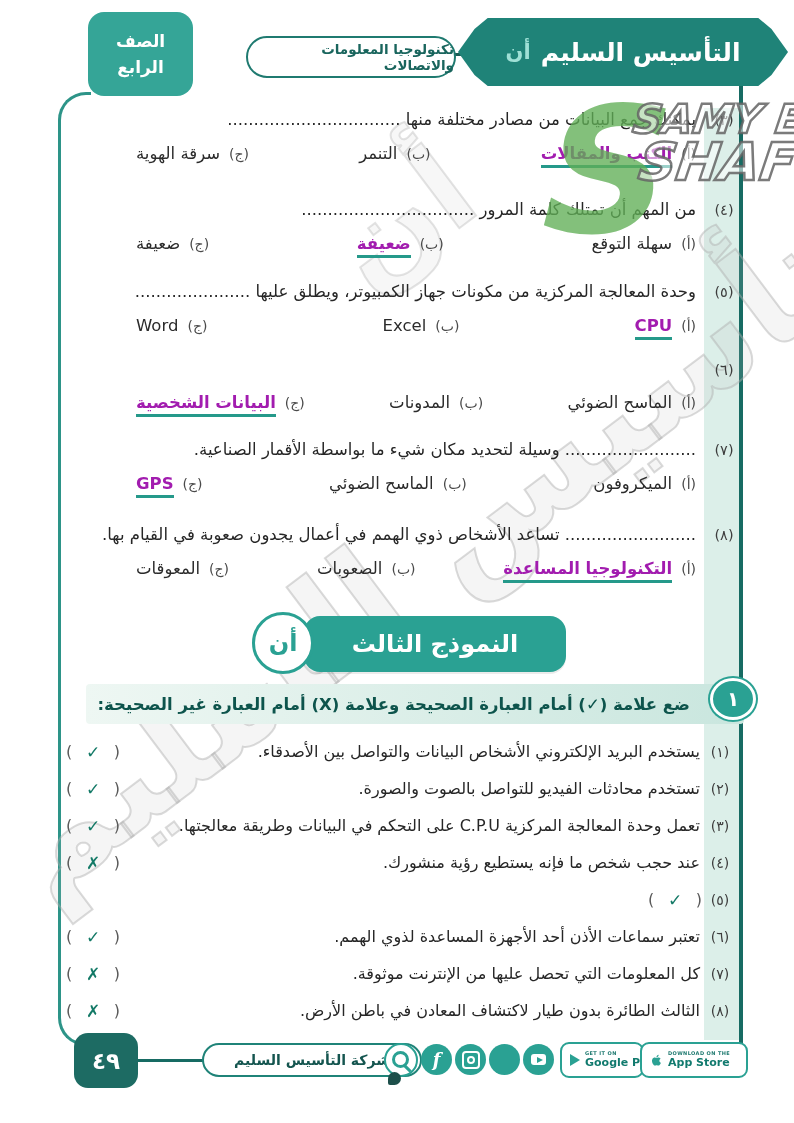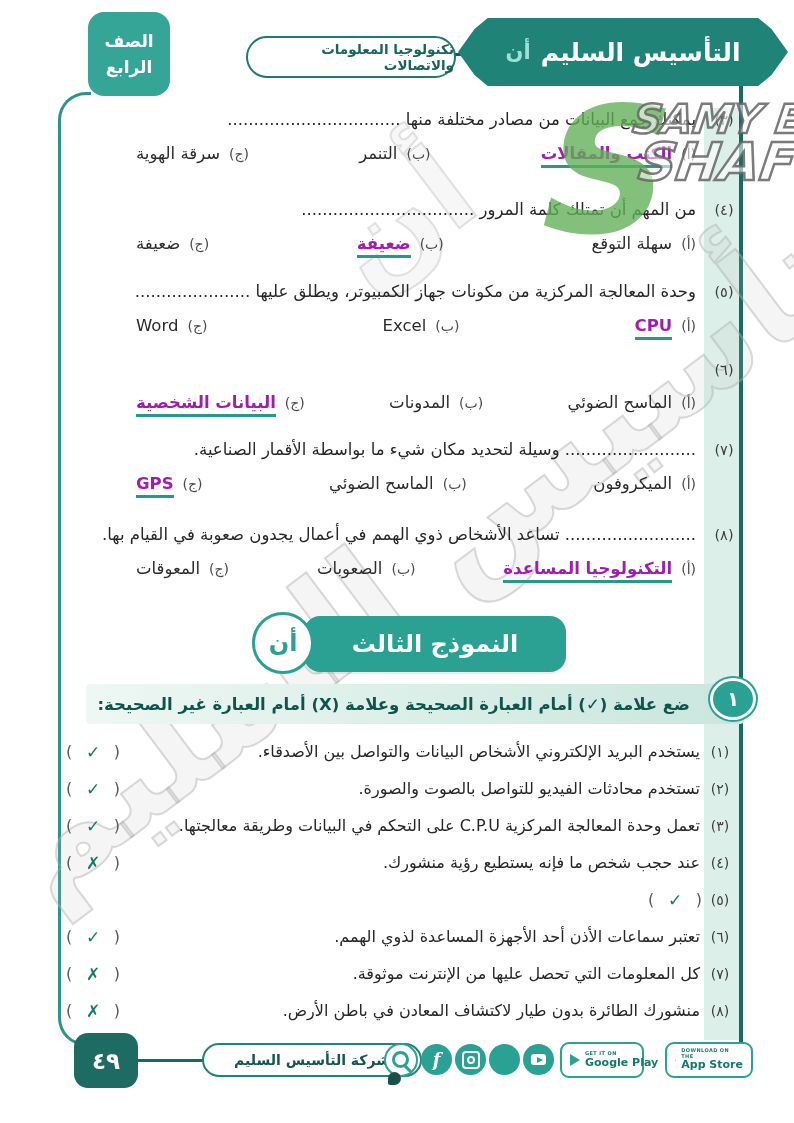--- a/index.html
+++ b/index.html
@@ -4,21 +4,21 @@
 <style>
   html,body{margin:0;padding:0;background:#fff;}
   .page{position:relative;width:794px;height:1123px;margin:0 auto;background:#ffffff;
         overflow:hidden;font-family:"DejaVu Sans",sans-serif;direction:rtl;}
   
   .strip{position:absolute;top:108px;right:52px;width:38px;height:932px;background:#dcefe9;z-index:0;}
   .frame-right{position:absolute;top:62px;right:51px;width:4px;height:999px;background:#176b63;z-index:1;}
   .frame-left{position:absolute;top:92px;left:58px;width:30px;height:948px;border:3px solid #2d9488;
               border-right:none;border-radius:28px 0 0 28px;z-index:0;}
   
-  .grade{position:absolute;top:12px;left:88px;width:82px;height:84px;background:#35a597;border-radius:16px;
+  .grade{position:absolute;top:12px;left:88px;width:105px;height:84px;background:#35a597;border-radius:16px;
          color:#fff;display:flex;flex-direction:column;align-items:center;justify-content:center;
          font-size:17px;font-weight:bold;line-height:1.55;z-index:3;}
   .subject{position:absolute;top:36px;left:246px;width:206px;height:38px;background:#fff;border:2.5px solid #1f7a70;
            border-radius:999px;display:flex;align-items:center;justify-content:center;color:#19655d;
            font-weight:bold;font-size:13.5px;z-index:3;}
   .conn{position:absolute;top:53px;left:448px;width:26px;height:3px;background:#1a5b54;z-index:2;}
   .ribbon{position:absolute;top:18px;left:458px;width:330px;height:68px;background:#1f8378;z-index:2;
           clip-path:polygon(0% 50%,5% 16%,9% 0%,91% 0%,95% 16%,100% 50%,95% 84%,91% 100%,9% 100%,5% 84%);
           display:flex;align-items:center;justify-content:center;gap:10px;color:#fff;}
   .ribbon .brand-text{font-size:25px;font-weight:bold;}
@@ -89,21 +89,21 @@
   .fb{left:421px;font-family:"DejaVu Serif",serif;font-weight:bold;font-style:italic;font-size:18px;}
   .ig{left:455px;}.pl{left:489px;}.yt{left:523px;}
   .ig-box{width:14px;height:14px;border:2px solid #fff;border-radius:4px;position:relative;}
   .ig-dot{position:absolute;top:3px;left:3px;width:4px;height:4px;border:2px solid #fff;border-radius:50%;}
   .yt-box{width:15px;height:11px;background:#fff;border-radius:3px;position:relative;}
   .yt-tri{position:absolute;top:2.5px;left:5.5px;width:0;height:0;border-left:6px solid #2aa193;
           border-top:3px solid transparent;border-bottom:3px solid transparent;}
   .store{position:absolute;top:10px;height:36px;background:#fff;border:2px solid #2aa193;border-radius:9px;
          display:flex;align-items:center;gap:5px;padding:0 8px;box-sizing:border-box;}
   .gp{left:560px;width:84px;}
-  .as{left:665px;width:88px;}
+  .as{left:640px;width:108px;}
   .gp-tri{width:0;height:0;border-left:10px solid #2aa193;border-top:6px solid transparent;border-bottom:6px solid transparent;}
   .store-txt{display:flex;flex-direction:column;line-height:1.15;}
   .store-small{font-size:5px;letter-spacing:.4px;color:#1f7a70;font-weight:bold;text-transform:uppercase;}
   .store-name{font-size:11px;font-weight:bold;color:#117a6e;white-space:nowrap;}
 </style>
 </head>
 <body>
 
 <div class="page">
 
@@ -330,21 +330,21 @@
       <span class="tf-num">(٧)</span>
       <span class="tf-text">كل المعلومات التي تحصل عليها من الإنترنت موثوقة.</span>
       <span class="tf-mark">
           <span>(</span>
           <span class="mk">✗</span>
           <span>)</span>
         </span>
     </div>
     <div class="tf-row">
       <span class="tf-num">(٨)</span>
-      <span class="tf-text">منشورك الطائرة بدون طيار لاكتشاف المعادن في باطن الأرض.</span>
+      <span class="tf-text">الثالث الطائرة بدون طيار لاكتشاف المعادن في باطن الأرض.</span>
       <span class="tf-mark">
           <span>(</span>
           <span class="mk">✗</span>
           <span>)</span>
         </span>
     </div>
   </div>
 
   <div class="footer">
     <div class="f-line-l"></div>

